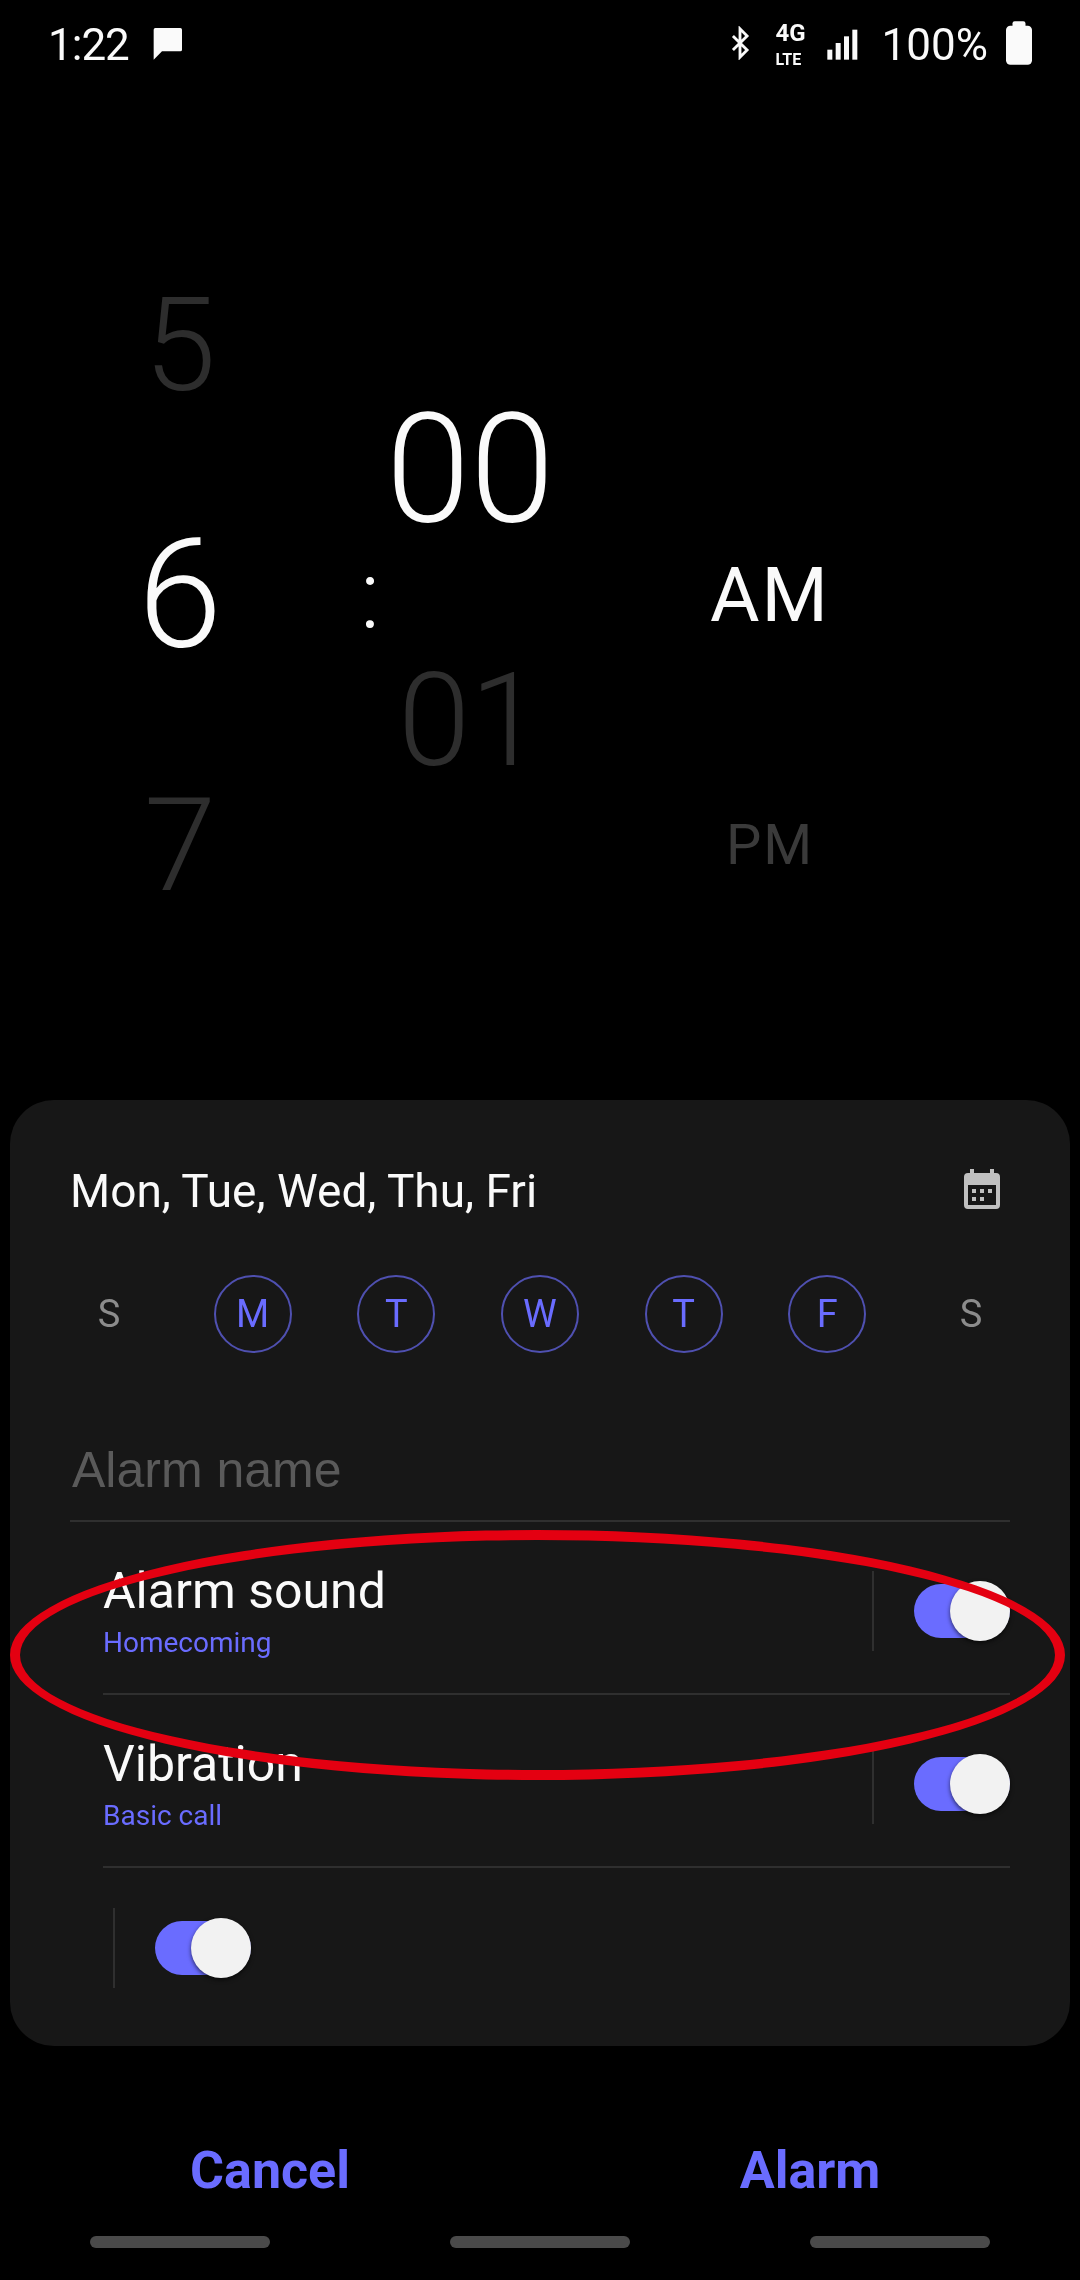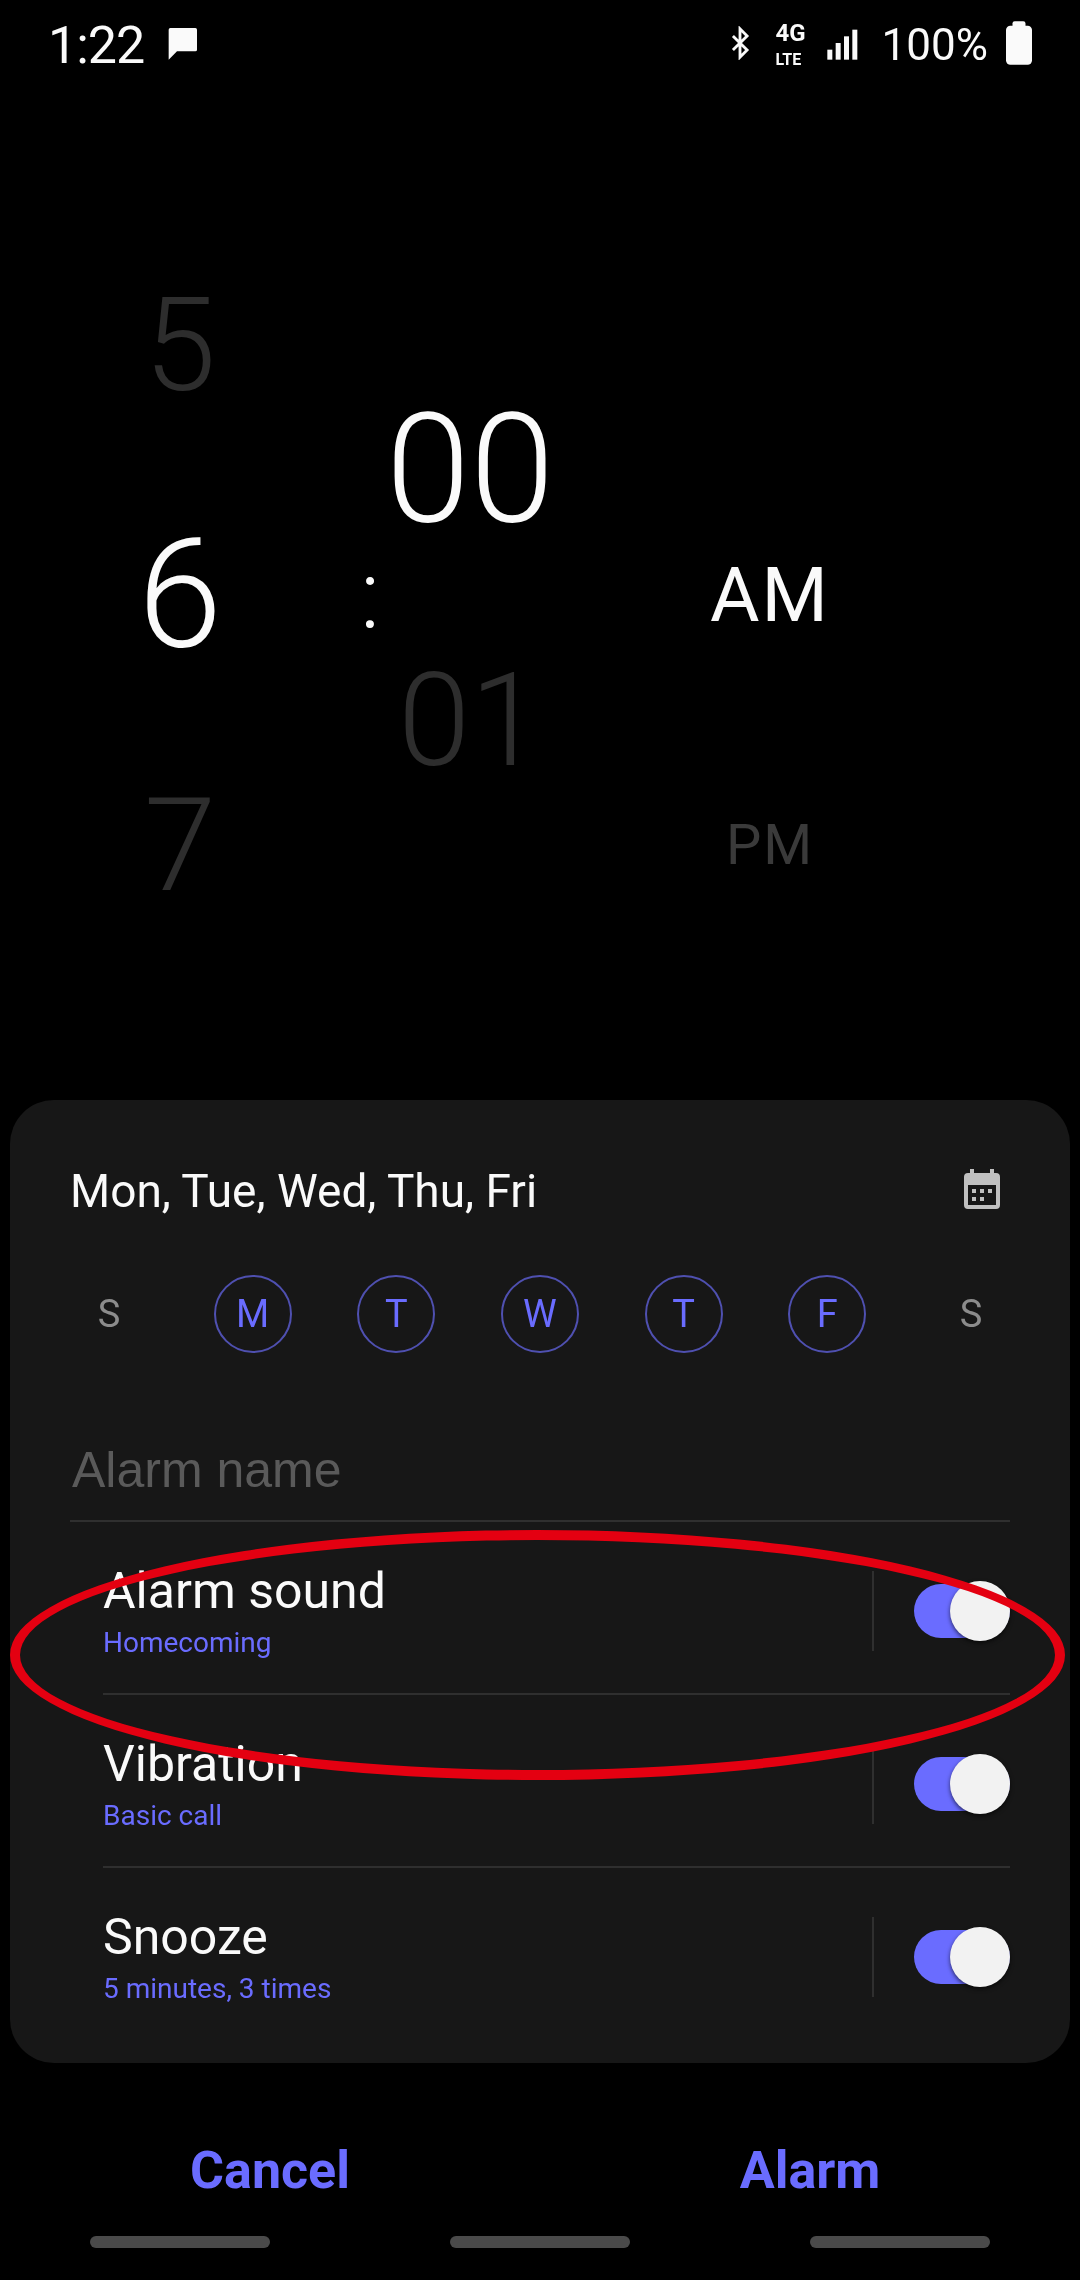--- a/index.html
+++ b/index.html
@@ -17,21 +17,21 @@
   }
   html,body { margin:0; padding:0; width:1080px; height:2280px; background:var(--bg);
               font-family: "Segoe UI", Roboto, Arial, sans-serif; color:var(--fg);
               overflow:hidden; }
   * { box-sizing:border-box; }
 
   
   .statusbar { position:relative; width:100%; height:90px; display:flex;
                align-items:center; justify-content:space-between; padding:0 48px; }
   .sb-left, .sb-right { display:flex; align-items:center; gap:18px; }
-  .sb-clock { font-size:52px; font-weight:400; color:var(--fg); letter-spacing:-1px; }
+  .sb-clock { font-size:44px; font-weight:400; color:var(--fg); letter-spacing:-1px; }
   .sb-batt  { font-size:44px; font-weight:400; color:var(--fg); }
 
   
   .timepicker { position:relative; width:100%; height:1010px; }
   .tp-col { position:absolute; width:300px; display:flex; flex-direction:column;
             align-items:center; justify-content:center; }
   .tp-hour   { left:30px; top:0; height:100%; }
   .tp-minute { left:320px; top:0; height:100%; }
   .tp-ampm   { left:640px; top:0; height:100%; width:260px; }
   .tp-colon  { position:absolute; left:350px; top:0; height:100%; width:40px;
@@ -191,24 +191,20 @@
   <div class="opt">
     <div class="opt-text">
       <div class="opt-title">Vibration</div>
       <div class="opt-sub">Basic call</div>
     </div>
     <div class="opt-div"></div>
     <div class="switch"></div>
   </div>
 
   <div class="opt">
-    <div class="opt-text">
-      <div class="opt-title">Snooze</div>
-      <div class="opt-sub">5 minutes, 3 times</div>
-    </div>
     <div class="opt-div"></div>
     <div class="switch"></div>
   </div>
 
 </div>
 
 <div class="ring ring1"></div>
 
 <div class="footer">
   <div class="btn">Cancel</div>

